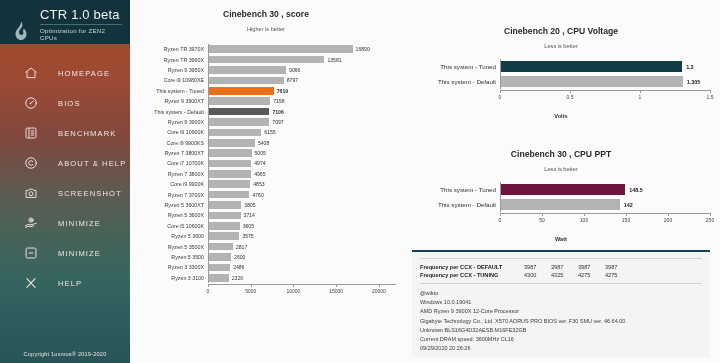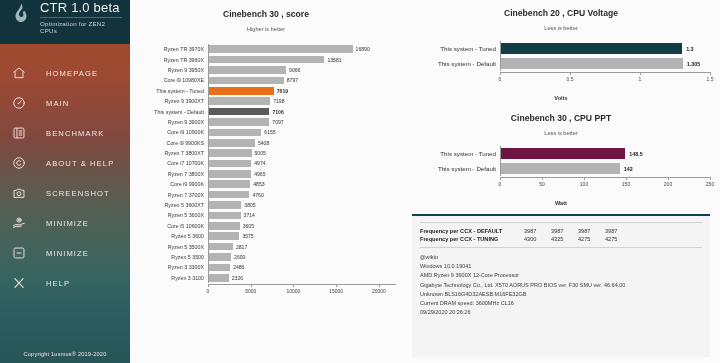--- a/index.html
+++ b/index.html
@@ -13,33 +13,33 @@
   
   .sidebar {
     width: 130px; height: 363px; position: relative;
     background: linear-gradient(180deg,
       #8c3a2a 0%, #a04a2e 10%, #9c4a34 22%, #80483f 38%,
       #5f5a50 52%, #4a6258 64%, #37655f 76%, #2c5c5e 88%, #275557 100%);
     flex: 0 0 130px;
     display: flex; flex-direction: column;
   }
   .sb-head {
-    height: 44px; background: #12333b; display: flex; align-items: flex-start;
+    height: 44px; background: #12333b; display: flex; align-items: flex-end;
     padding: 0 8px; flex: 0 0 44px;
   }
   .sb-logo { width: 26px; height: 26px; flex: 0 0 26px; display:flex; align-items:center; justify-content:center; }
   .sb-titles { margin-left: 6px; }
   .sb-title { color: #eef3f3; font-size: 13px; font-weight: 400; letter-spacing: .2px; }
   .sb-sub {
     color: #c9d7d8; font-size: 6.2px; letter-spacing: .2px; margin-top: 2px;
     border-top: 1px solid #4a6b71; padding-top: 2px; display:inline-block;
   }
   .sb-menu { margin-top: 14px; flex: 1 1 auto; }
   .sb-item {
-    display: flex; align-items: center; height: 30px; padding-left: 8px;
+    display: flex; align-items: center; height: 30px; padding-left: 20px;
     cursor: pointer;
   }
   .sb-ico { width: 22px; height: 22px; flex: 0 0 22px; display:flex; align-items:center; justify-content:center; }
   .sb-ico svg { display:block; }
   .sb-lbl {
     color: #f2e9e6; font-size: 7.6px; letter-spacing: 1.1px;
     margin-left: 16px; white-space: nowrap;
   }
   .sb-copy {
     color: #efe4df; font-size: 5.6px; text-align: center; padding-bottom: 6px;
@@ -70,21 +70,21 @@
   .r-val { font-size: 5.1px; color: #333; margin-left: 3px; white-space: nowrap; }
   .r-val.b { font-weight: bold; }
   .xaxis { display: flex; margin-top: 1px; }
   .xa-pad { width: 72px; flex: 0 0 72px; }
   .xa-line { flex: 1 1 auto; position: relative; height: 13px; }
   .xa-rule { position: absolute; top: 0; left: 0; right: 0; height: 1px; background: #9a9a9a; }
   .xa-tick { position: absolute; top: 0; width: 1px; height: 3px; background: #9a9a9a; }
   .xa-txt { position: absolute; top: 4px; font-size: 5px; color: #444; transform: translateX(-50%); }
 
   
-  .small-chart { padding: 8px 10px 4px 10px; }
+  .small-chart { padding: 26px 10px 4px 10px; }
   .s-rows { margin-top: 10px; }
   .s-row { display: flex; align-items: center; height: 15px; }
   .s-lbl { width: 88px; flex: 0 0 88px; text-align: right; padding-right: 4px; font-size: 6.2px; color: #2f2f2f; white-space: nowrap; }
   .s-axis { width: 1px; flex: 0 0 1px; background: #9a9a9a; height: 15px; }
   .s-track { flex: 1 1 auto; position: relative; height: 15px; display: flex; align-items: center; }
   .s-bar { height: 11px; }
   .s-val { font-size: 5.4px; font-weight: bold; color: #222; margin-left: 4px; white-space: nowrap; }
   .s-xaxis { display: flex; margin-top: 1px; }
   .s-xpad { width: 88px; flex: 0 0 88px; }
   .s-xline { flex: 1 1 auto; position: relative; height: 16px; }
@@ -134,21 +134,21 @@
       </div>
 
       <div class="sb-item">
         <span class="sb-ico">
           <svg width="14" height="14" viewBox="0 0 24 24" fill="none" stroke="#f6e7e2" stroke-width="1.6" stroke-linecap="round">
             <circle cx="12" cy="12" r="9"></circle>
               <path d="M16 8.5 11 13"></path>
               <circle cx="11" cy="13" r="1.3" fill="#f6e7e2" stroke="none"></circle>
           </svg>
         </span>
-        <span class="sb-lbl">MAIN</span>
+        <span class="sb-lbl">BIOS</span>
       </div>
 
       <div class="sb-item">
         <span class="sb-ico">
           <svg width="14" height="14" viewBox="0 0 24 24" fill="none" stroke="#f6e7e2" stroke-width="1.6" stroke-linejoin="round">
             <rect x="3.5" y="3.5" width="17" height="17" rx="2"></rect>
               <path d="M8.5 3.5v17"></path>
               <path d="M11.5 8.5h6M11.5 12h6M11.5 15.5h6"></path>
           </svg>
         </span>

